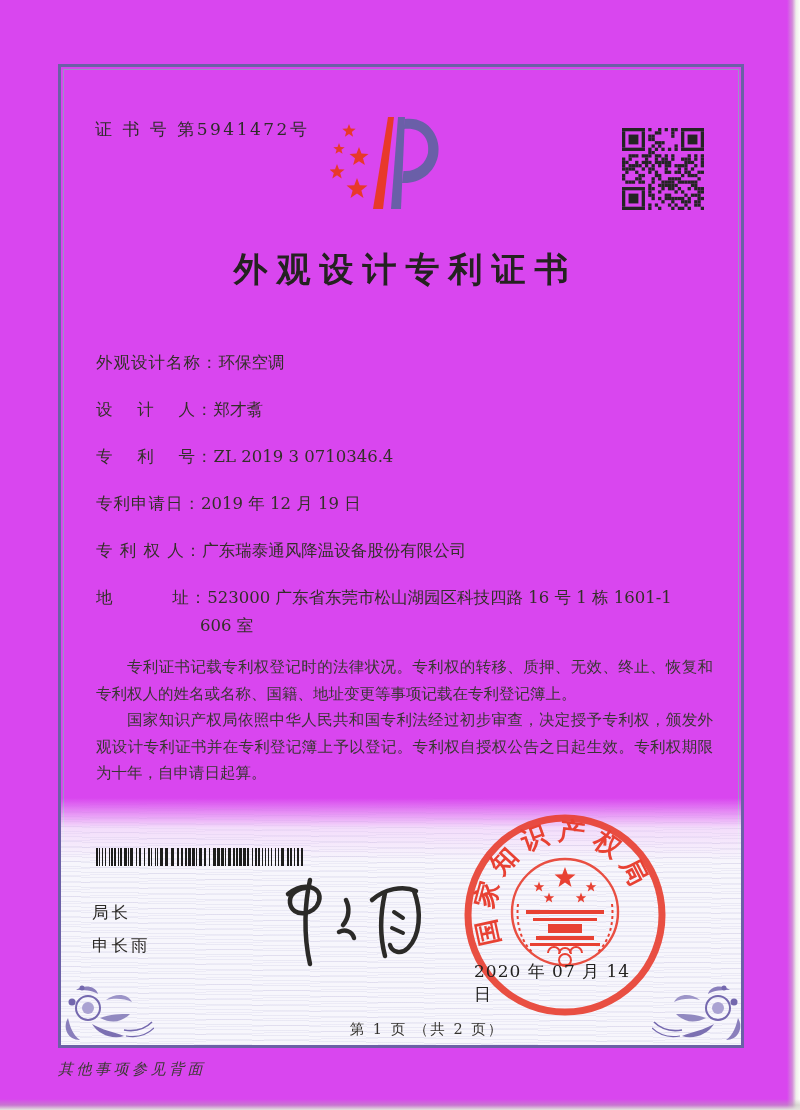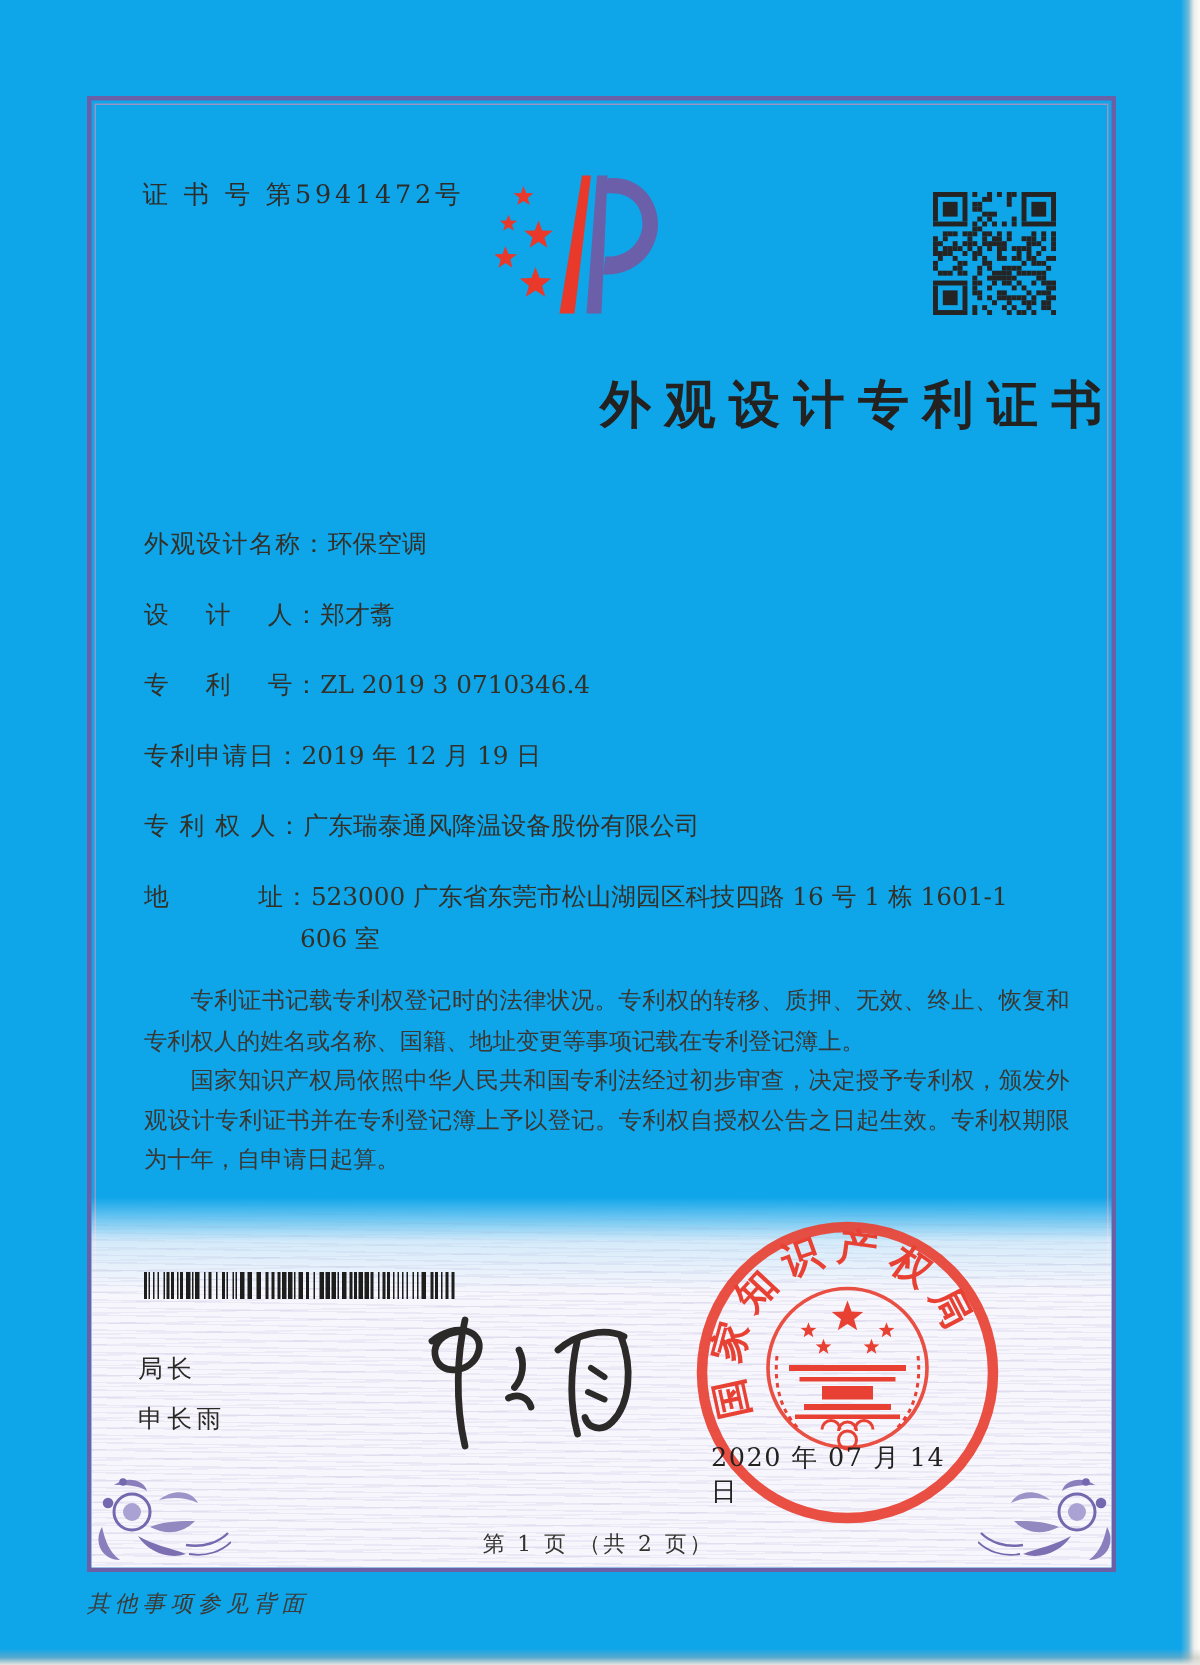--- a/index.html
+++ b/index.html
@@ -1,31 +1,31 @@
 <!DOCTYPE html>
 <html><head>
 <meta charset="utf-8">
 <style>
   * { margin:0; padding:0; box-sizing:border-box; }
   html,body { width:800px; height:1110px; }
   body { font-family:"DejaVu Serif","Liberation Serif",serif; background:#b8b6ad; }
-  .page { position:relative; width:800px; height:1110px; background:#0ea5e9; overflow:hidden; }
+  .page { position:relative; width:800px; height:1110px; background:#d946ef; overflow:hidden; }
 
   
   .frame { position:absolute; left:58px; top:64px; width:686px; height:984px;
            border:3px solid #6b60a6; }
   .frame::after { content:""; position:absolute; inset:2px; border:1.5px solid #9b92c5; }
 
   .cert-no { position:absolute; left:95px; top:118px; font-size:17px; letter-spacing:2.5px;
              color:#2e2c29; }
 
   .logo { position:absolute; left:330px; top:111px; }
   .qr { position:absolute; left:622px; top:128px; width:82px; height:82px; }
 
-  .title { position:absolute; left:58px; top:247px; width:686px; text-align:right;
+  .title { position:absolute; left:58px; top:247px; width:686px; text-align:center;
            font-size:34px; font-weight:600; letter-spacing:9px; text-indent:9px; color:#242220; }
 
   .fields { position:absolute; left:96px; top:352px; width:618px; font-size:16.5px;
             color:#333028; }
   .frow { margin-bottom:26px; line-height:21px; white-space:nowrap; }
   .frow .lbl { letter-spacing:1px; }
   .frow .gap2 { display:inline-block; width:72px; }
   .addr-l2 { padding-left:104px; line-height:27px; margin-top:4px; }
   .frow.addr { margin-bottom:12px; }
 
@@ -46,21 +46,21 @@
   .barcode { position:absolute; left:96px; top:848px; width:212px; height:18px; }
 
   .officer { position:absolute; left:92px; top:896px; font-size:16.5px; letter-spacing:3px;
              line-height:33px; color:#2c2a27; }
   .sig { position:absolute; left:226px; top:870px; }
 
   .seal { position:absolute; left:460px; top:812px; }
   .seal-date { position:absolute; left:474px; top:960px; width:170px; font-size:17px;
                letter-spacing:1px; color:#232220; z-index:3; }
 
-  .page-ind { position:absolute; left:46px; top:1020px; width:686px; text-align:center;
+  .page-ind { position:absolute; left:74px; top:1020px; width:686px; text-align:center;
               font-size:14.5px; letter-spacing:2px; color:#35332f;padding-left:20px; }
   .back-note { position:absolute; left:58px; top:1060px; width:640px; text-align:left;
                font-size:15px; font-style:italic; letter-spacing:3.5px; color:#3c3a34; }
 
   .flourish { position:absolute; top:984px; z-index:2; }
   .flourish.fl-left { left:62px; }
   .flourish.fl-right { left:652px; transform:scaleX(-1); }
 
   .edge-right { position:absolute; right:0; top:0; width:13px; height:100%;
       background:linear-gradient(90deg, rgba(190,190,184,0), rgba(205,204,198,.5) 40%, #efeeea 70%, #fdfdfb); }

